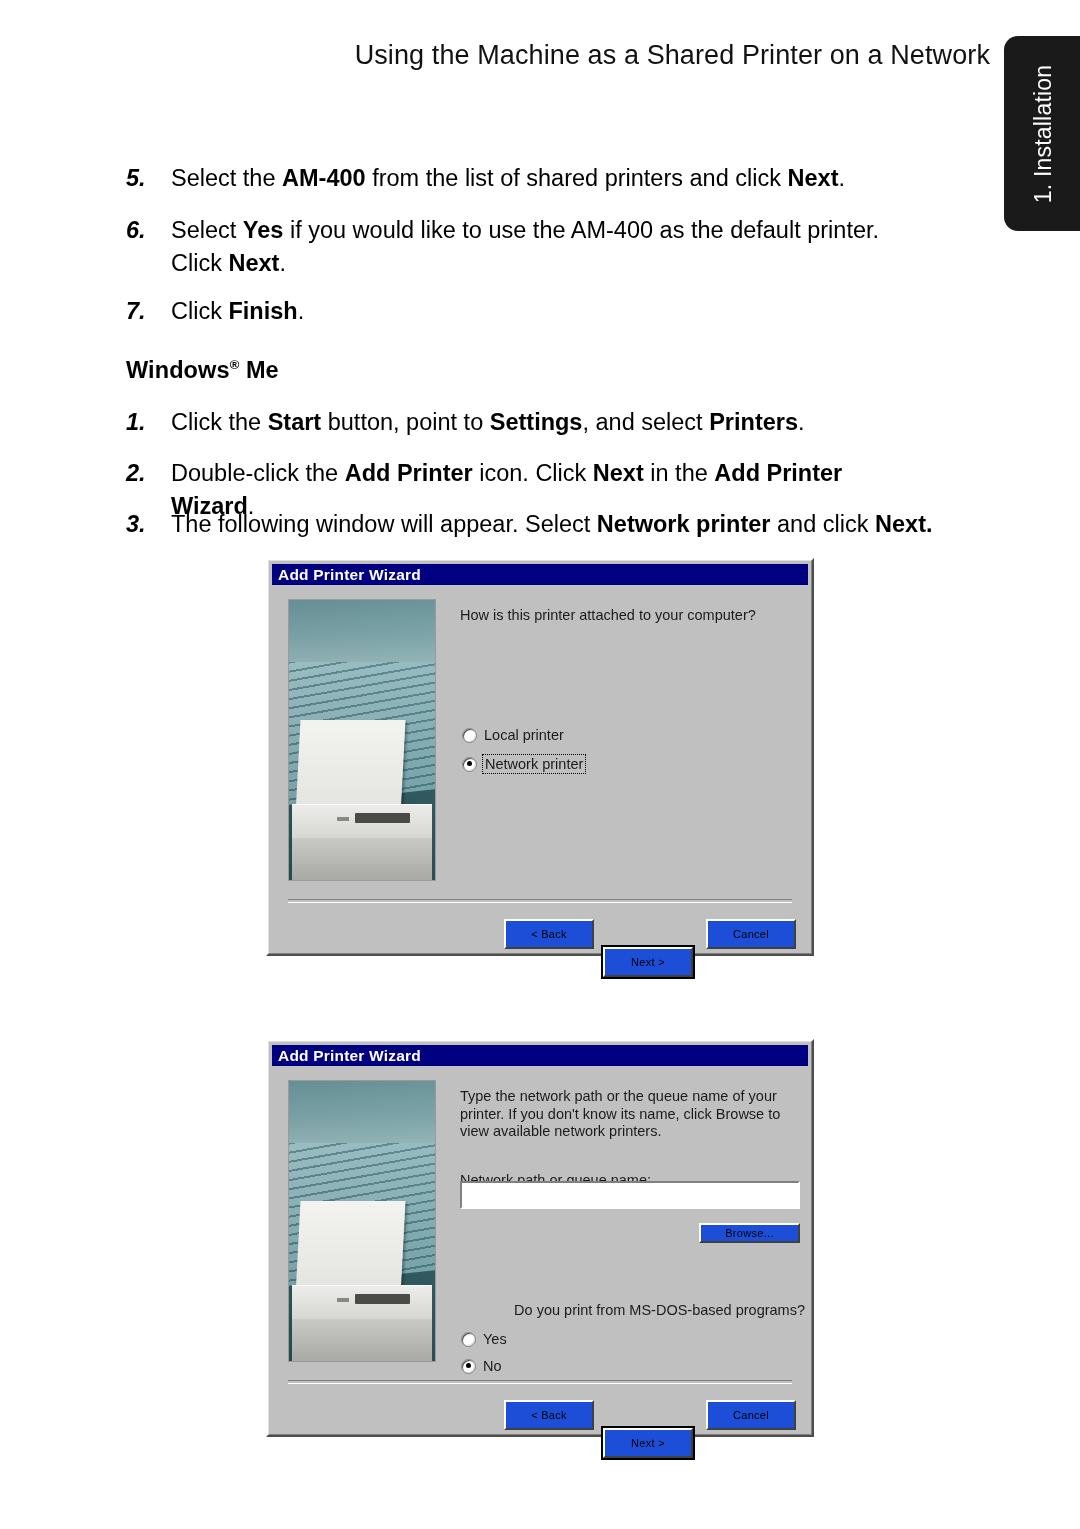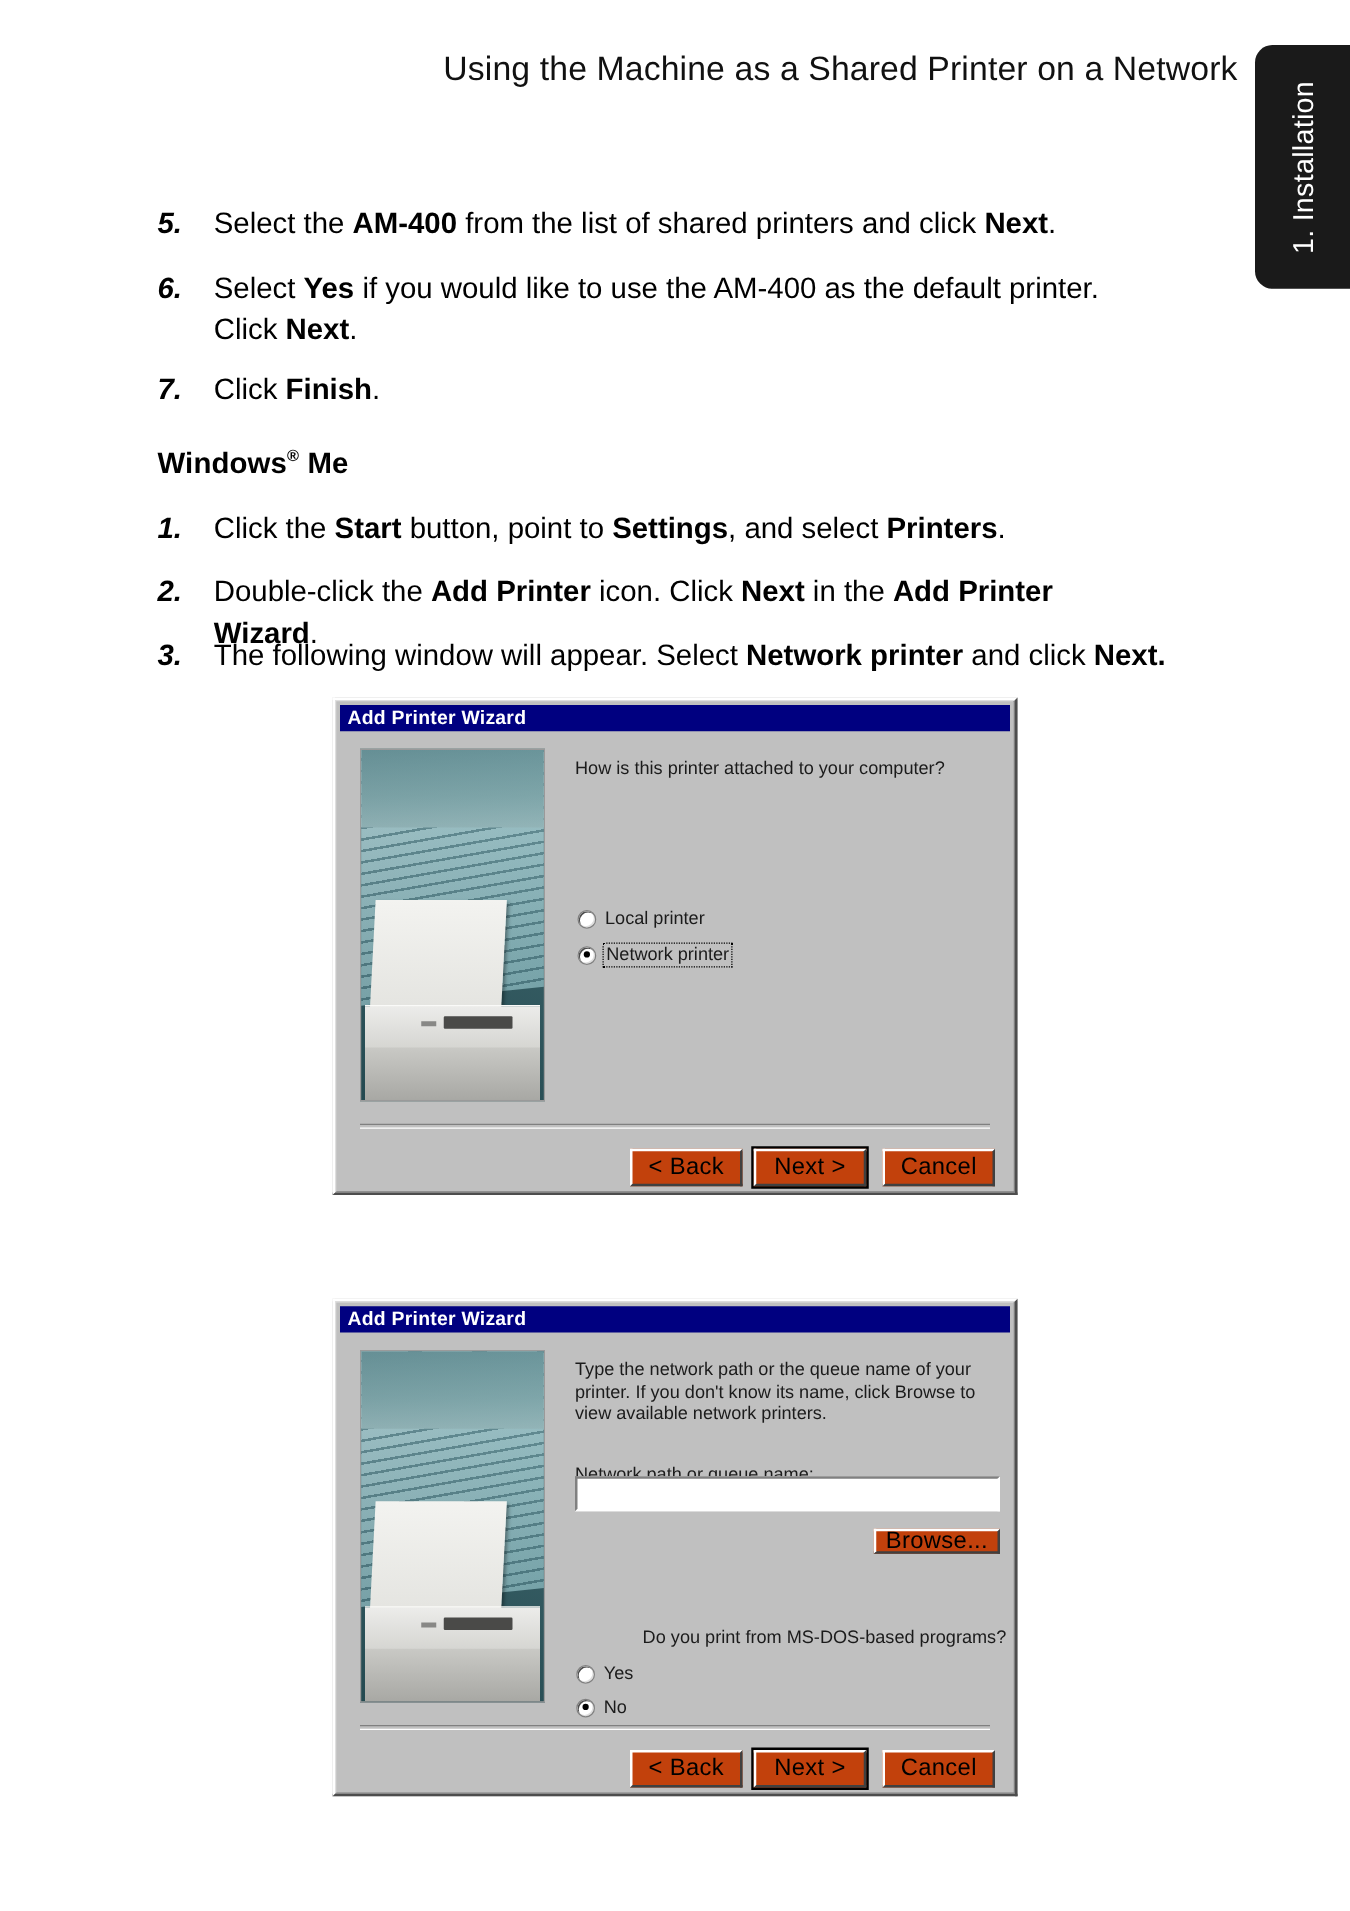--- a/index.html
+++ b/index.html
@@ -257,35 +257,36 @@
     border-top: 2px solid #808080;
     border-left: 2px solid #808080;
     border-right: 2px solid #ffffff;
     border-bottom: 2px solid #ffffff;
     box-sizing: border-box;
   }
 
   
   .btn {
     position: absolute;
-    background: #c2410c;
+    background: #1d4ed8;
     border-top: 2px solid #ffffff;
     border-left: 2px solid #ffffff;
     border-right: 2px solid #404040;
     border-bottom: 2px solid #404040;
     box-sizing: border-box;
-    font-size: 19px;
+    font-size: 11px;
     color: #000;
     display: flex;
     align-items: center;
     justify-content: center;
     letter-spacing: 0.3px;
   }
   .btn.default {
     box-shadow: 0 0 0 2px #000000;
+    margin-top: 28px;
   }
 
   .divider {
     position: absolute;
     height: 2px;
     border-top: 1px solid #808080;
     border-bottom: 1px solid #ffffff;
   }
 
   

